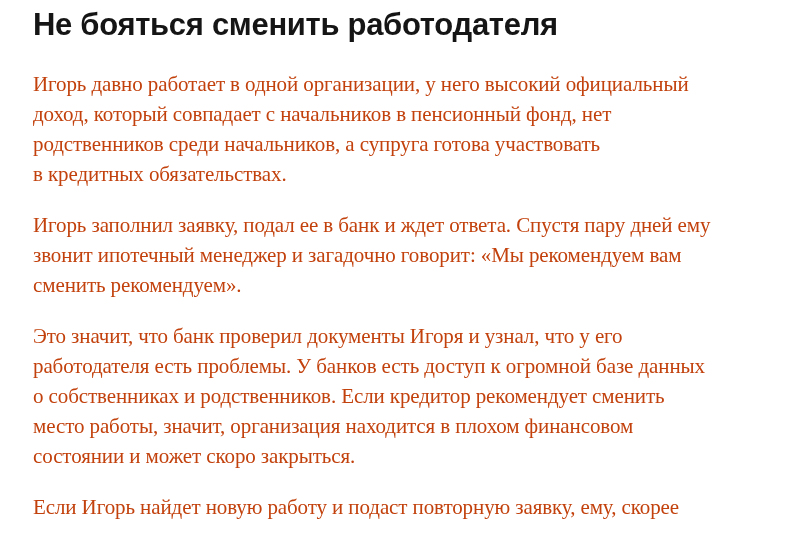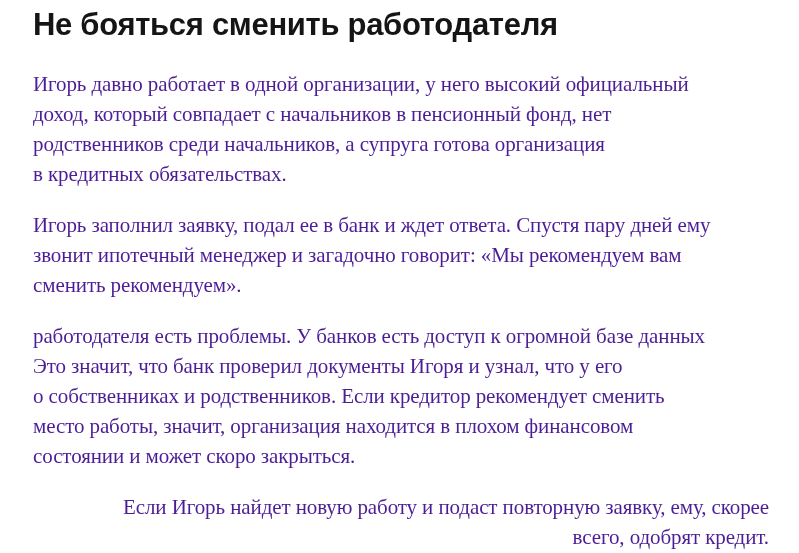--- a/index.html
+++ b/index.html
@@ -23,53 +23,52 @@
     font-size: 31px;
     line-height: 38px;
     letter-spacing: -0.3px;
     color: #151515;
     margin: 0 0 25px 0;
   }
   .para {
     margin: 0 0 21px 0;
     font-size: 21px;
     line-height: 30px;
-    color: #4c1d95;
+    color: #c2410c;
     letter-spacing: -0.1px;
   }
-  .para:last-child { margin-bottom: 0; text-align: right; }
+  .para:last-child { margin-bottom: 0; }
   .line {
     display: block;
     white-space: nowrap;
   }
 </style>
 </head>
 <body>
 
 <main class="article">
   <h1 class="article-title">Не бояться сменить работодателя</h1>
 
   <p class="para">
     <span class="line">Игорь давно работает в одной организации, у него высокий официальный</span>
     <span class="line">доход, который совпадает с начальников в пенсионный фонд, нет</span>
-    <span class="line">родственников среди начальников, а супруга готова организация</span>
+    <span class="line">родственников среди начальников, а супруга готова участвовать</span>
     <span class="line">в кредитных обязательствах.</span>
   </p>
 
   <p class="para">
     <span class="line">Игорь заполнил заявку, подал ее в банк и ждет ответа. Спустя пару дней ему</span>
     <span class="line">звонит ипотечный менеджер и загадочно говорит: «Мы рекомендуем вам</span>
     <span class="line">сменить рекомендуем».</span>
   </p>
 
   <p class="para">
+    <span class="line">Это значит, что банк проверил документы Игоря и узнал, что у его</span>
     <span class="line">работодателя есть проблемы. У банков есть доступ к огромной базе данных</span>
-    <span class="line">Это значит, что банк проверил документы Игоря и узнал, что у его</span>
     <span class="line">о собственниках и родственников. Если кредитор рекомендует сменить</span>
     <span class="line">место работы, значит, организация находится в плохом финансовом</span>
     <span class="line">состоянии и может скоро закрыться.</span>
   </p>
 
   <p class="para">
     <span class="line">Если Игорь найдет новую работу и подаст повторную заявку, ему, скорее</span>
-    <span class="line">всего, одобрят кредит.</span>
   </p>
 </main>
 
 </body></html>

